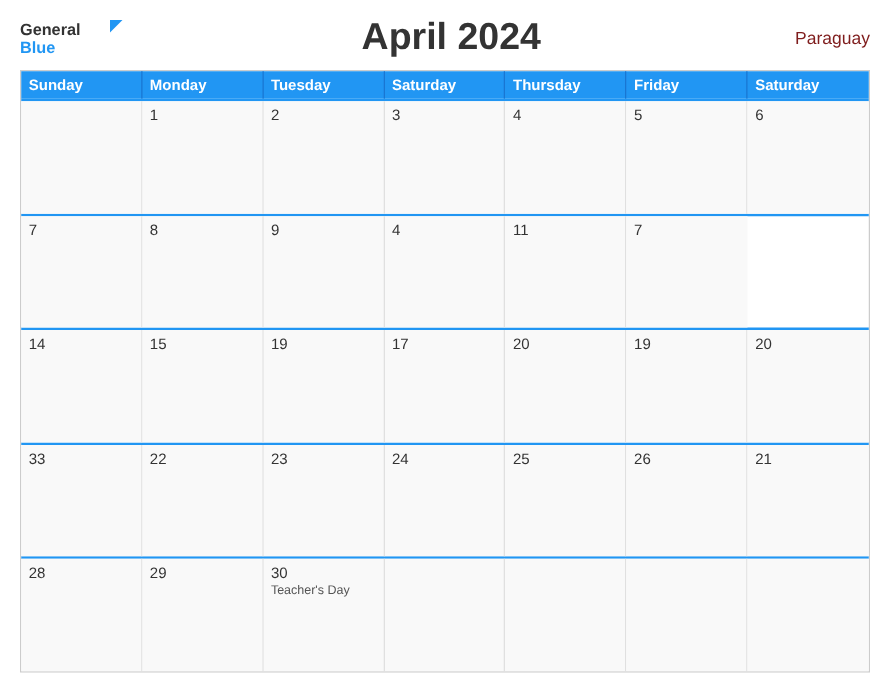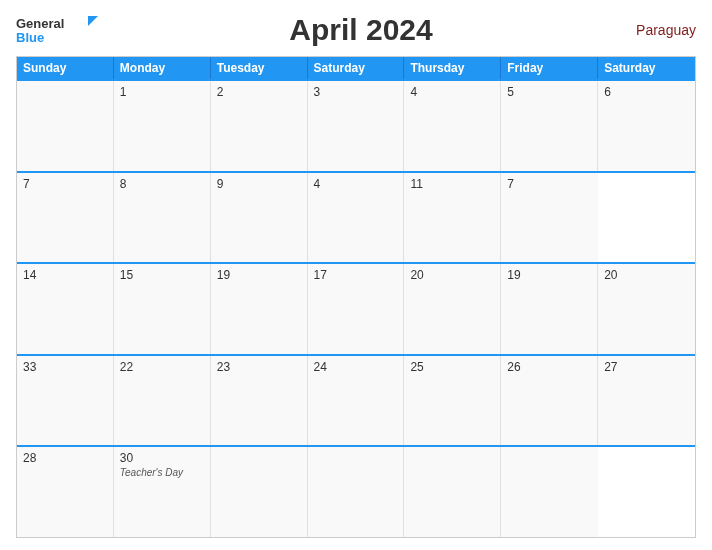--- a/index.html
+++ b/index.html
@@ -114,21 +114,20 @@
       font-size: 12px;
       color: #333;
       display: block;
     }
 
     .event-label {
       font-size: 10px;
       color: #555;
       margin-top: 2px;
       display: block;
-      font-style: italic;
     }
   </style>
 </head>
 <body>
 
 <div class="page">
 
   <div class="header">
 
     <div class="logo">
@@ -241,27 +240,30 @@
         <div class="day-cell">
             <span class="day-number">24</span>
           </div>
         <div class="day-cell">
             <span class="day-number">25</span>
           </div>
         <div class="day-cell">
             <span class="day-number">26</span>
           </div>
         <div class="day-cell">
-            <span class="day-number">27</span>
+            <span class="day-number">21</span>
           </div>
       </div>
 
       <div class="week-row">
         <div class="day-cell">
             <span class="day-number">28</span>
+          </div>
+        <div class="day-cell">
+            <span class="day-number">29</span>
           </div>
         <div class="day-cell">
           <span class="day-number">30</span>
           <span class="event-label">Teacher's Day</span>
         </div>
         <div class="day-cell empty"></div>
         <div class="day-cell empty"></div>
         <div class="day-cell empty"></div>
         <div class="day-cell empty"></div>
       </div>

